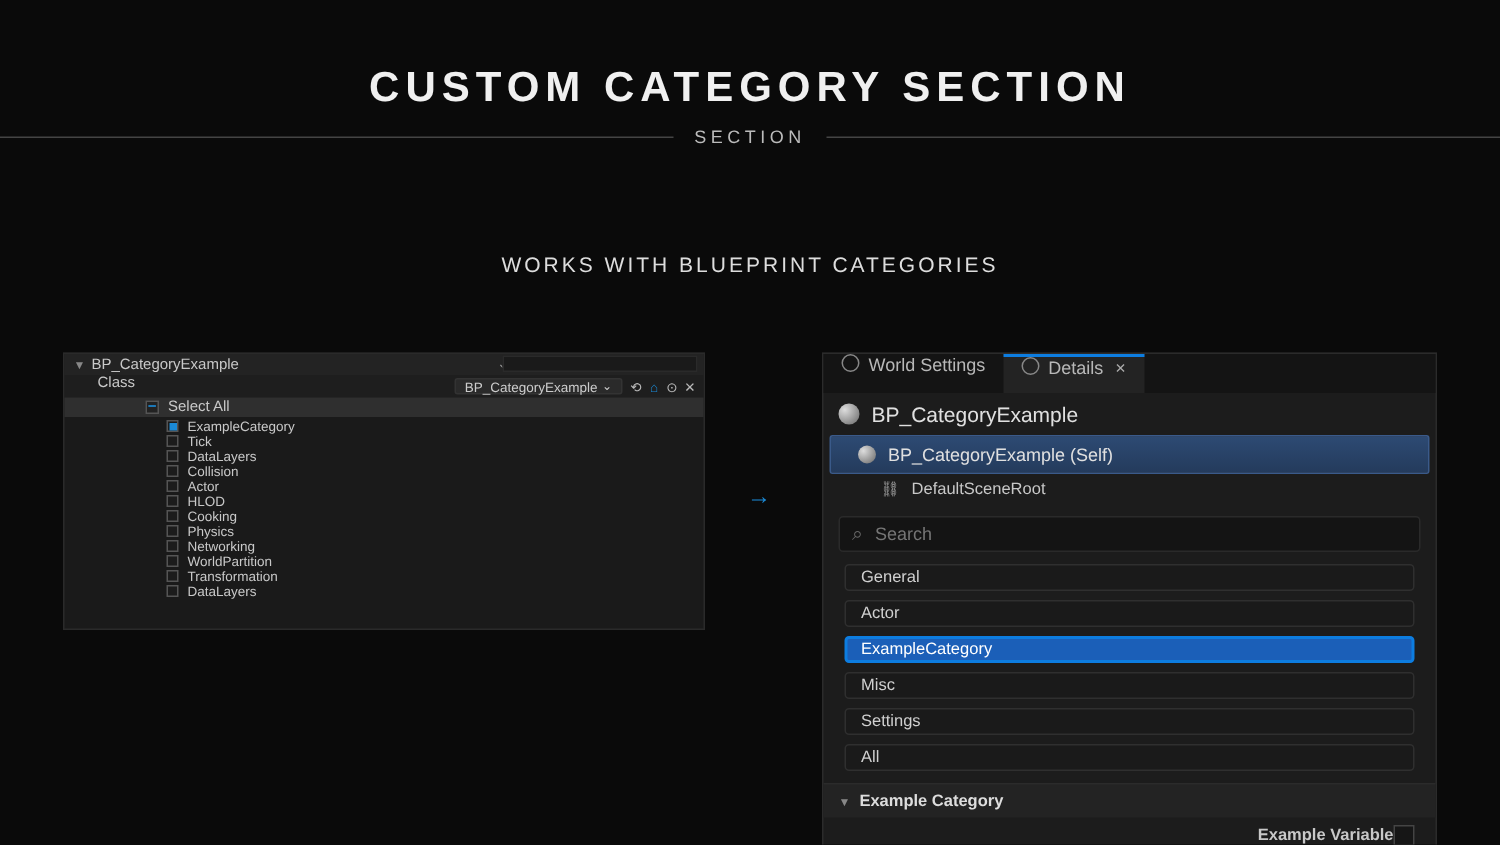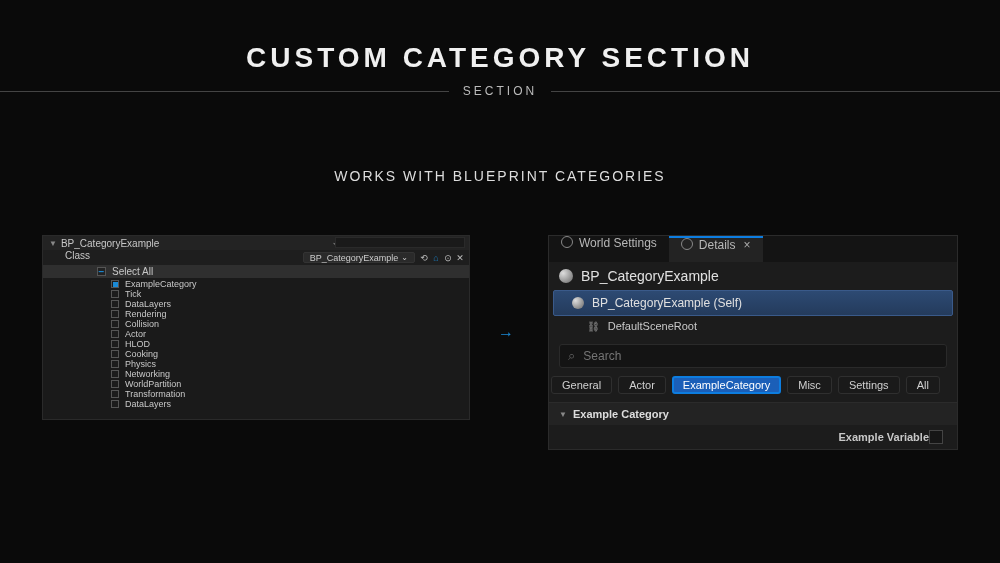--- a/index.html
+++ b/index.html
@@ -223,21 +223,22 @@
     display:flex;align-items:center;gap:8px;
     padding: 0 8px;
   }
   .rp-search input {
     flex:1; background:transparent;border:none;outline:none;
     color:#ccc;font-size:12px;
   }
   .rp-search .mag { color:#666; font-size:13px; }
   .rp-filters {
     display:flex;gap:6px;
-    padding: 2px 2px 8px;
+    padding: 2px 14px 8px;
+    flex-direction: column;
   }
   .rp-filter {
     background:#1a1a1a;
     border:1px solid #2f2f2f;
     border-radius:3px;
     padding: 2px 10px;
     font-size: 11px;
     color:#d0d0d0;
     white-space: nowrap;
   }
@@ -322,24 +323,20 @@
           <span class="lp-check checked"></span>
           <span>ExampleCategory</span>
         </div>
         <div class="lp-item">
           <span class="lp-check"></span>
           <span>Tick</span>
         </div>
         <div class="lp-item">
           <span class="lp-check"></span>
           <span>DataLayers</span>
-        </div>
-        <div class="lp-item">
-          <span class="lp-check"></span>
-          <span>Rendering</span>
         </div>
         <div class="lp-item">
           <span class="lp-check"></span>
           <span>Collision</span>
         </div>
         <div class="lp-item">
           <span class="lp-check"></span>
           <span>Actor</span>
         </div>
         <div class="lp-item">

